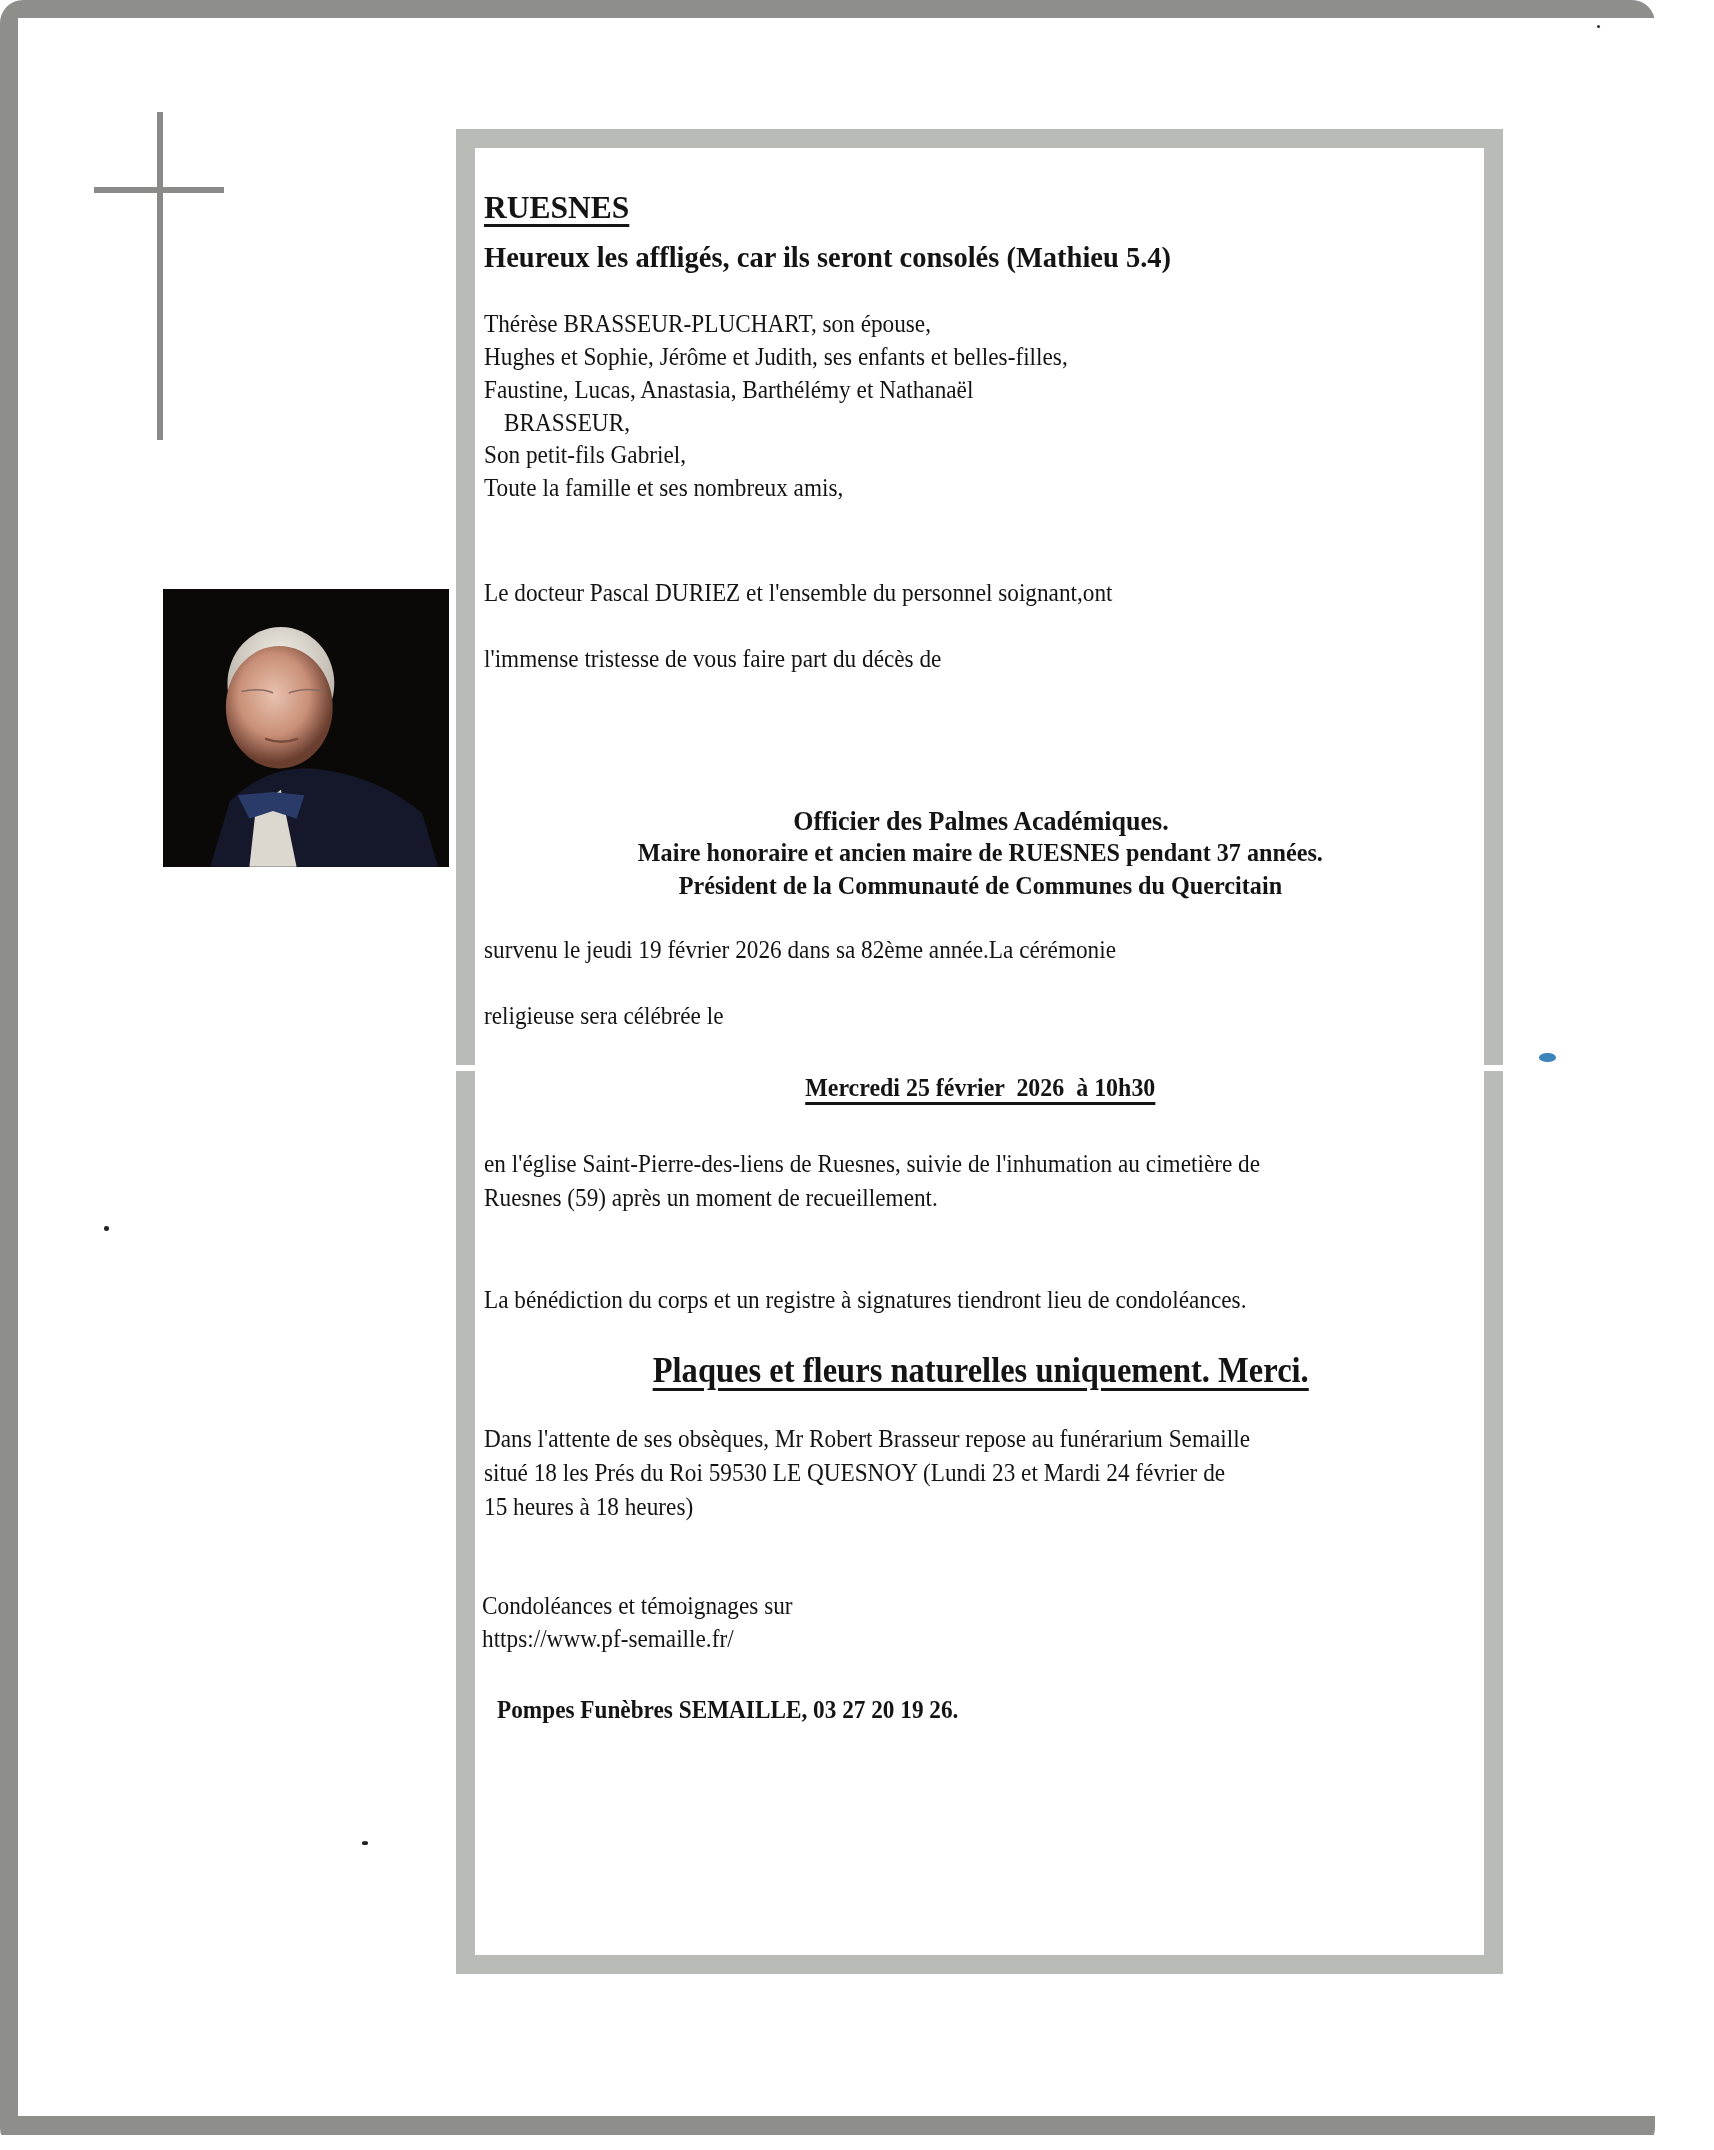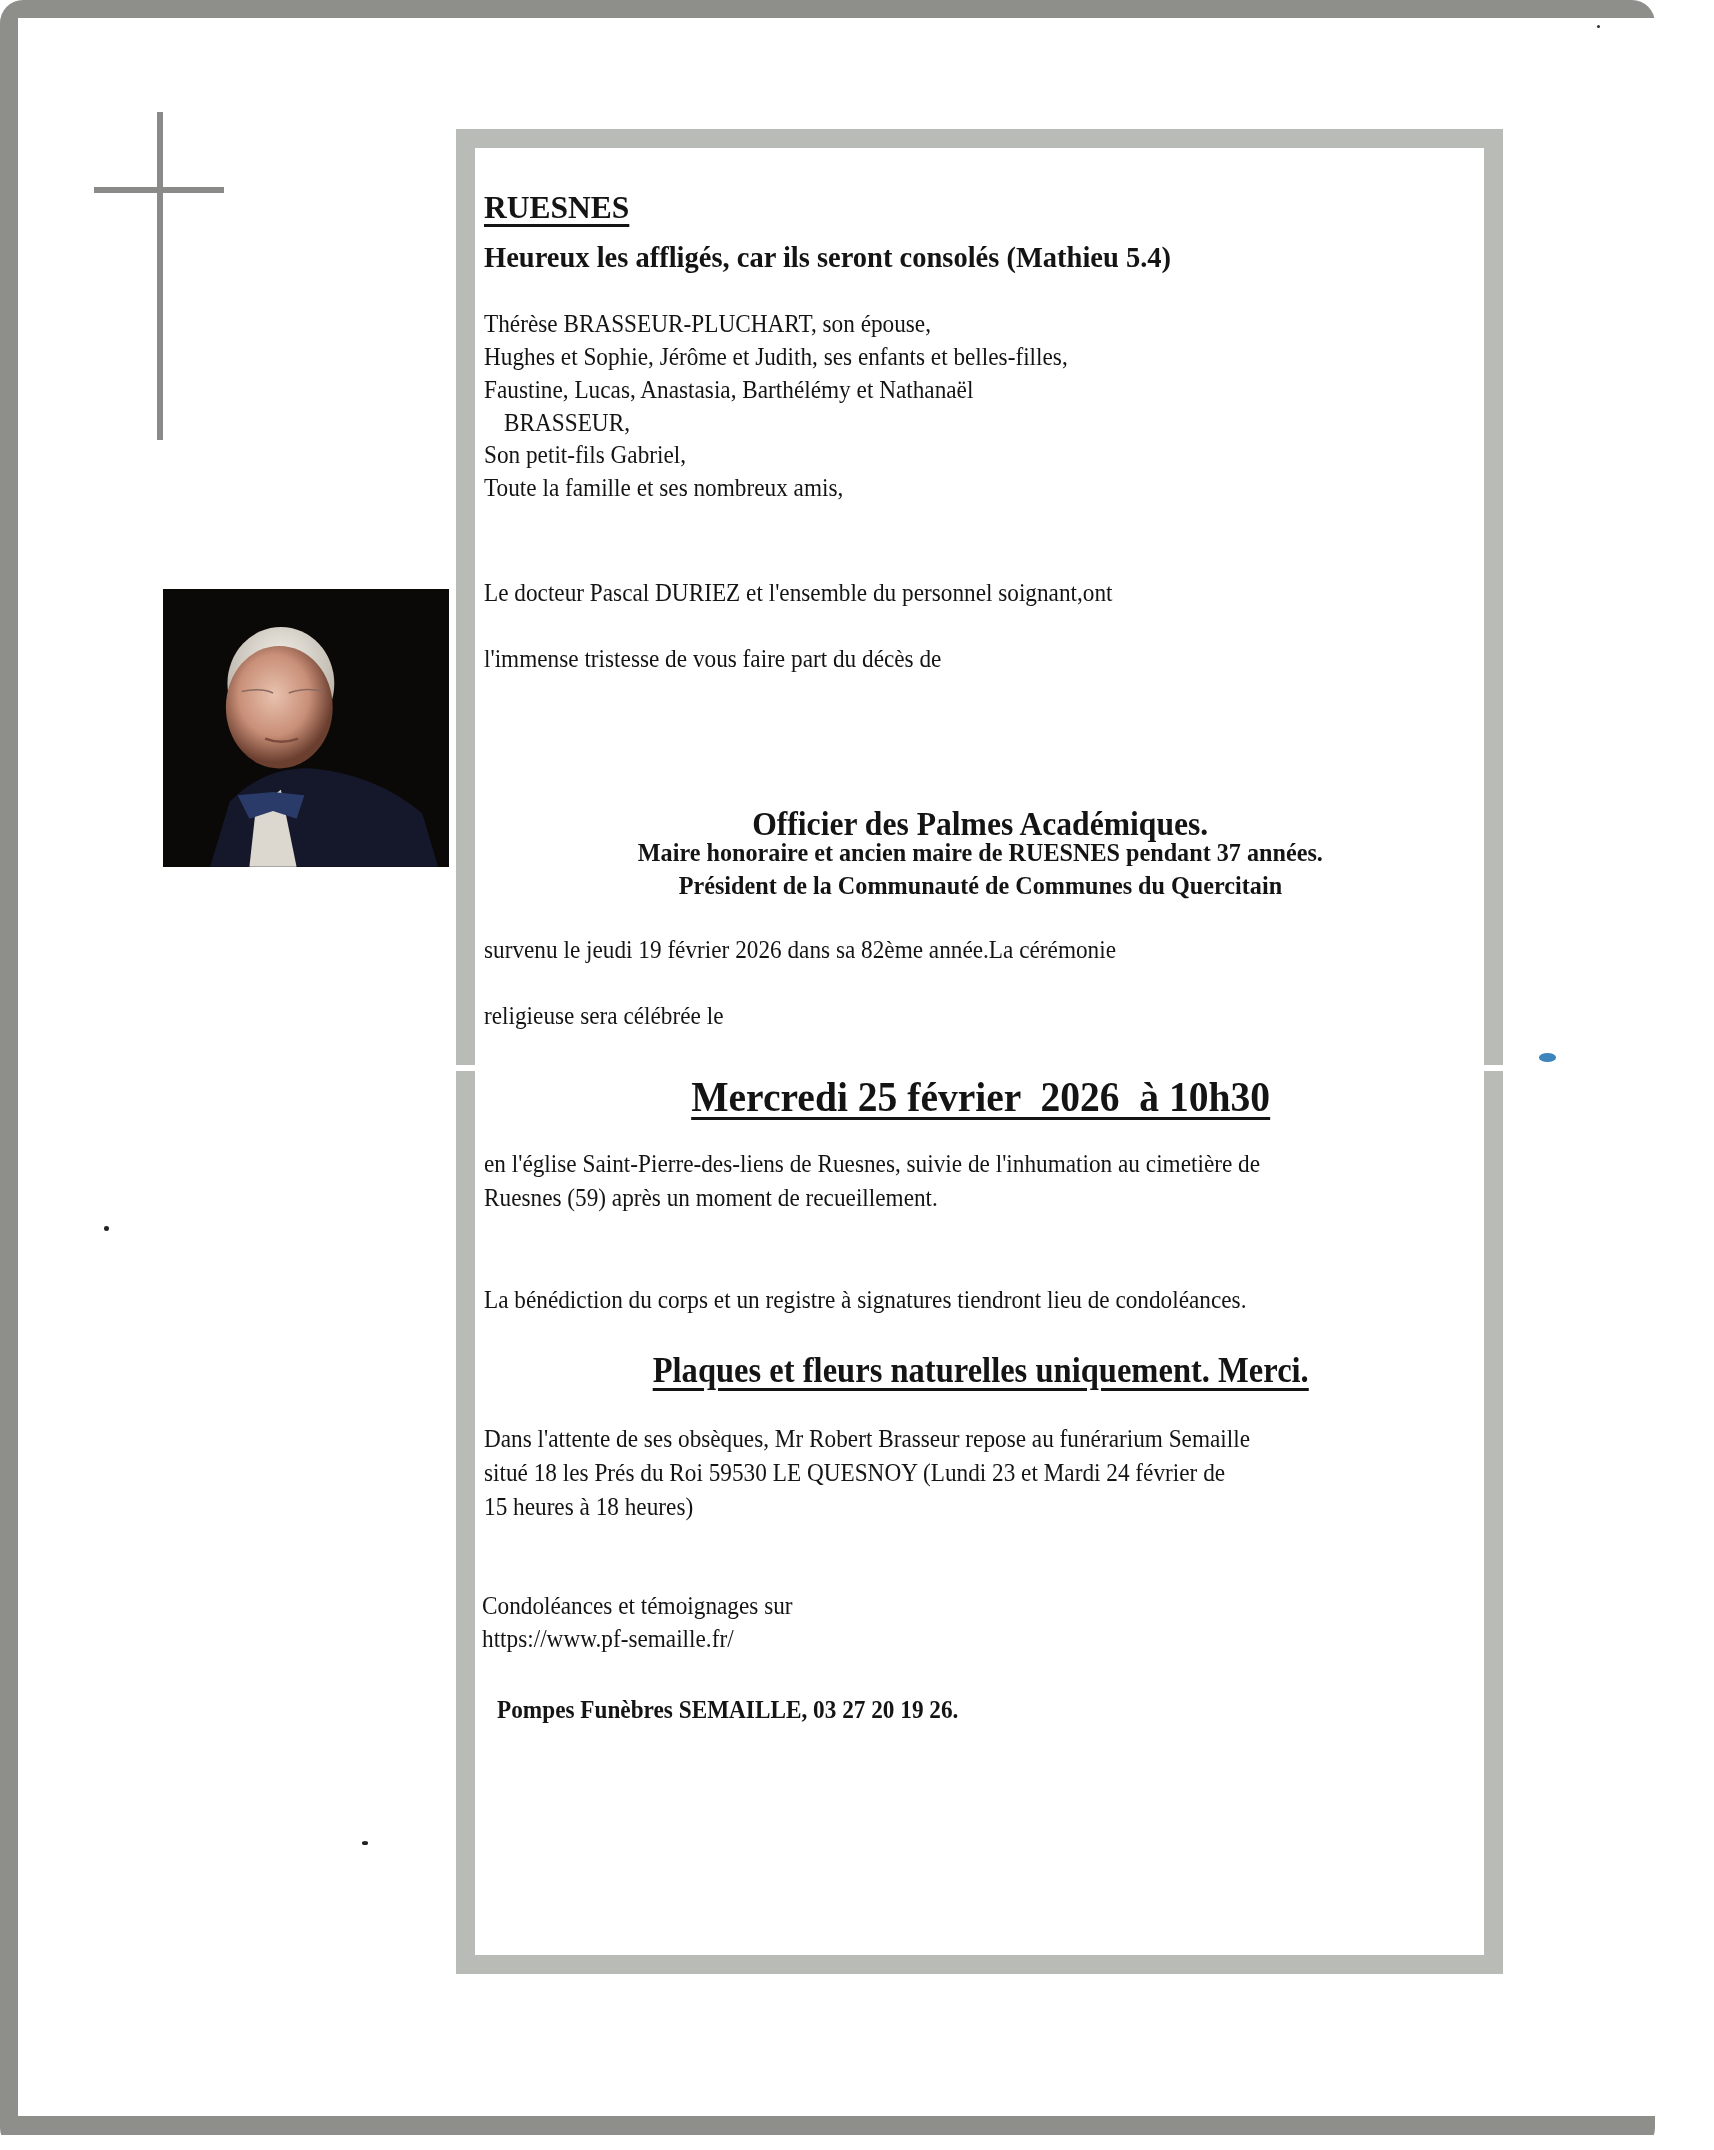--- a/index.html
+++ b/index.html
@@ -96,34 +96,34 @@
   <div class="t body" style="left:484px; top:344px;">Hughes et Sophie, Jérôme et Judith, ses enfants et belles-filles,</div>
   <div class="t body" style="left:484px; top:377px;">Faustine, Lucas, Anastasia, Barthélémy et Nathanaël</div>
   <div class="t body" style="left:504px; top:410px;">BRASSEUR,</div>
   <div class="t body" style="left:484px; top:442px;">Son petit-fils Gabriel,</div>
   <div class="t body" style="left:484px; top:475px;">Toute la famille et ses nombreux amis,</div>
 
   <div class="t body" style="left:484px; top:580px;">Le docteur Pascal DURIEZ et l'ensemble du personnel soignant,ont</div>
   <div class="t body" style="left:484px; top:646px;">l'immense tristesse de vous faire part du décès de</div>
 
 
-  <div class="t bold center" style="top:807px; font-size:34px;">
+  <div class="t bold center" style="top:807px; font-size:28px;">
     <span style="display:inline-block; transform:scaleX(0.93);">Officier des Palmes Académiques.</span>
   </div>
   <div class="t bold center" style="top:840px; font-size:26px;">
     <span style="display:inline-block; transform:scaleX(0.93);">Maire honoraire et ancien maire de RUESNES pendant 37 années.</span>
   </div>
   <div class="t bold center" style="top:873px; font-size:26px;">
     <span style="display:inline-block; transform:scaleX(0.93);">Président de la Communauté de Communes du Quercitain</span>
   </div>
 
   <div class="t body" style="left:484px; top:937px;">survenu le jeudi 19 février 2026 dans sa 82ème année.La cérémonie</div>
   <div class="t body" style="left:484px; top:1003px;">religieuse sera célébrée le</div>
 
-  <div class="t bold center" style="top:1075px; font-size:43px;">
+  <div class="t bold center" style="top:1075px; font-size:26px;">
     <span class="u" style="display:inline-block; transform:scaleX(0.92); white-space:pre;">Mercredi 25 février  2026  à 10h30</span>
   </div>
 
   <div class="t body" style="left:484px; top:1151px;">en l'église Saint-Pierre-des-liens de Ruesnes, suivie de l'inhumation au cimetière de</div>
   <div class="t body" style="left:484px; top:1185px;">Ruesnes (59) après un moment de recueillement.</div>
 
   <div class="t body" style="left:484px; top:1287px;">La bénédiction du corps et un registre à signatures tiendront lieu de condoléances.</div>
 
   <div class="t bold center" style="top:1353px; font-size:35px;">
     <span class="u" style="display:inline-block; transform:scaleX(0.93);">Plaques et fleurs naturelles uniquement. Merci.</span>

